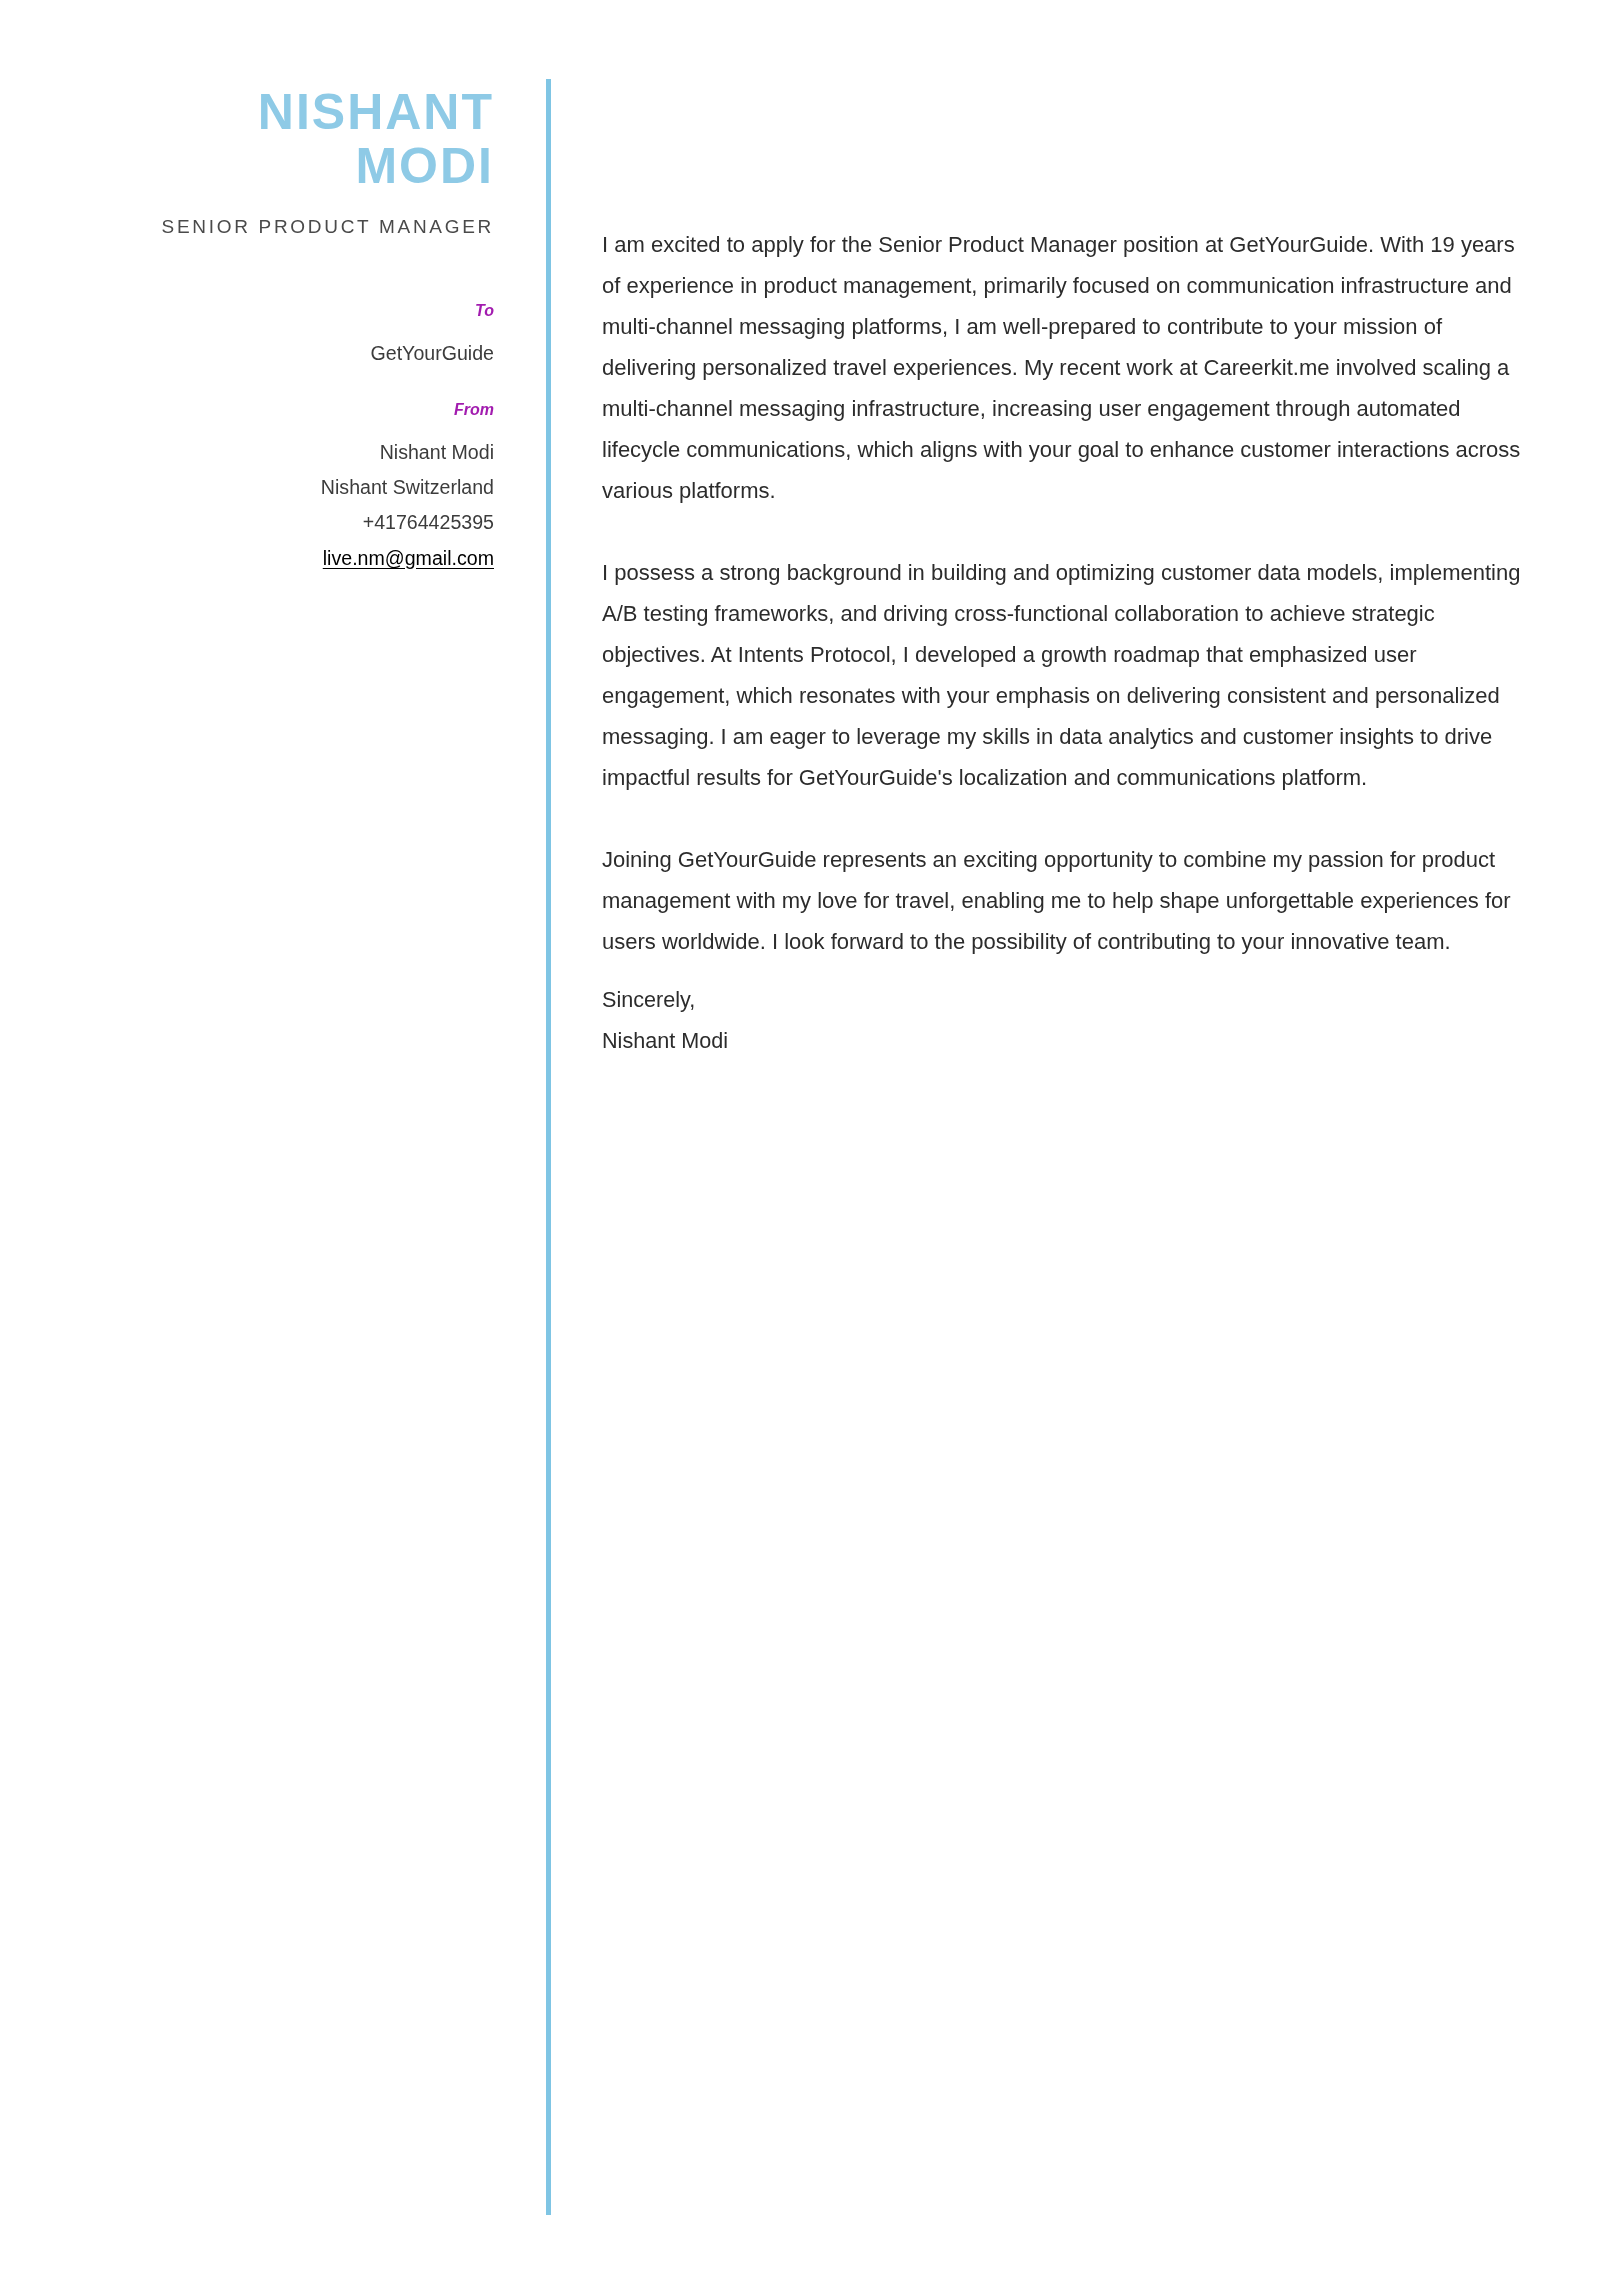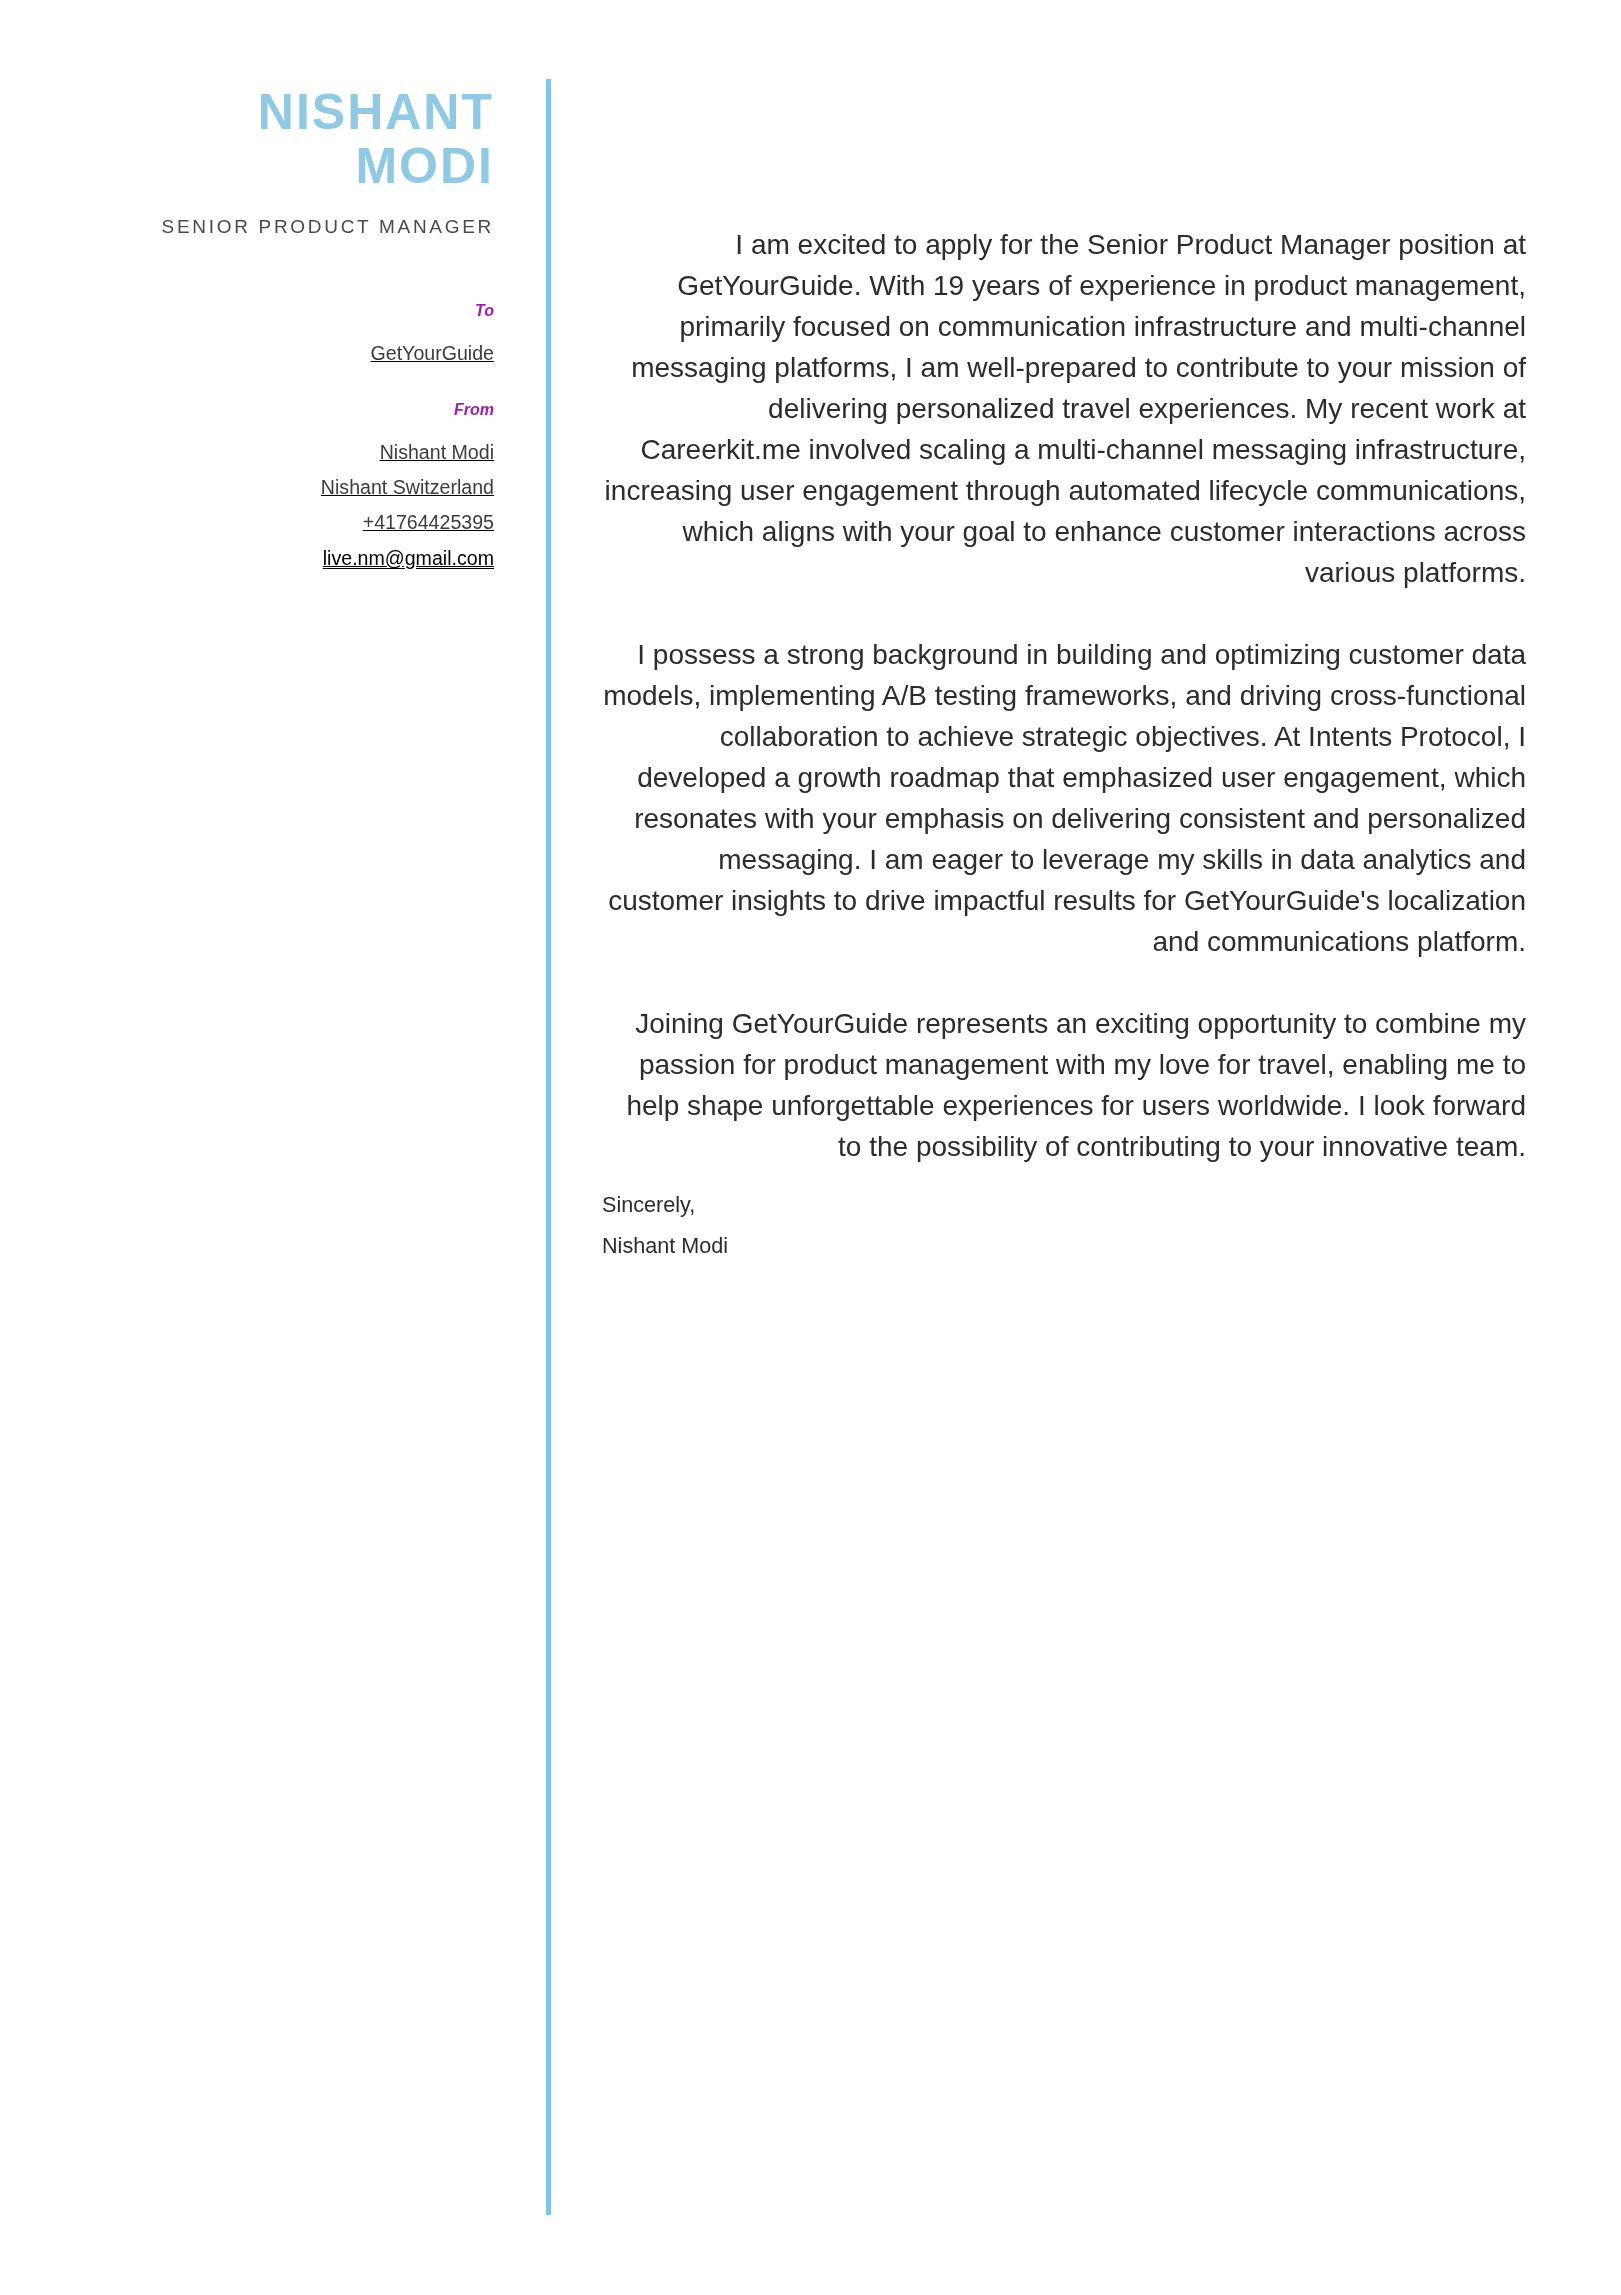--- a/index.html
+++ b/index.html
@@ -71,21 +71,20 @@
 
   .meta-label {
     font-size: 16px;
     font-weight: 700;
     color: #a21caf;
     line-height: 1.35;
     font-style: italic;
   }
   .meta-lines {
     margin-top: 14.4px;
-    text-decoration: underline;
   }
   .meta-line {
     font-size: 19.6px;
     color: #3c3c3c;
     line-height: 1.8;
     white-space: nowrap;
   }
   .meta-line.email {
     text-decoration: underline;
     text-underline-offset: 2.6px;
@@ -94,25 +93,25 @@
 
   
   .body-col {
     position: absolute;
     left: 602px;
     top: 224px;
     width: 924px;
   }
 
   .para {
-    font-size: 28px;
+    font-size: 22px;
     line-height: 41px;
     color: #2c2c2c;
     margin: 0 0 41px 0;
-    text-align: right;
+    text-align: left;
   }
   .para:last-of-type {
     margin-bottom: 0;
   }
 
   .signoff {
     margin-top: 17px;
   }
   .signoff-line {
     font-size: 21.6px;

